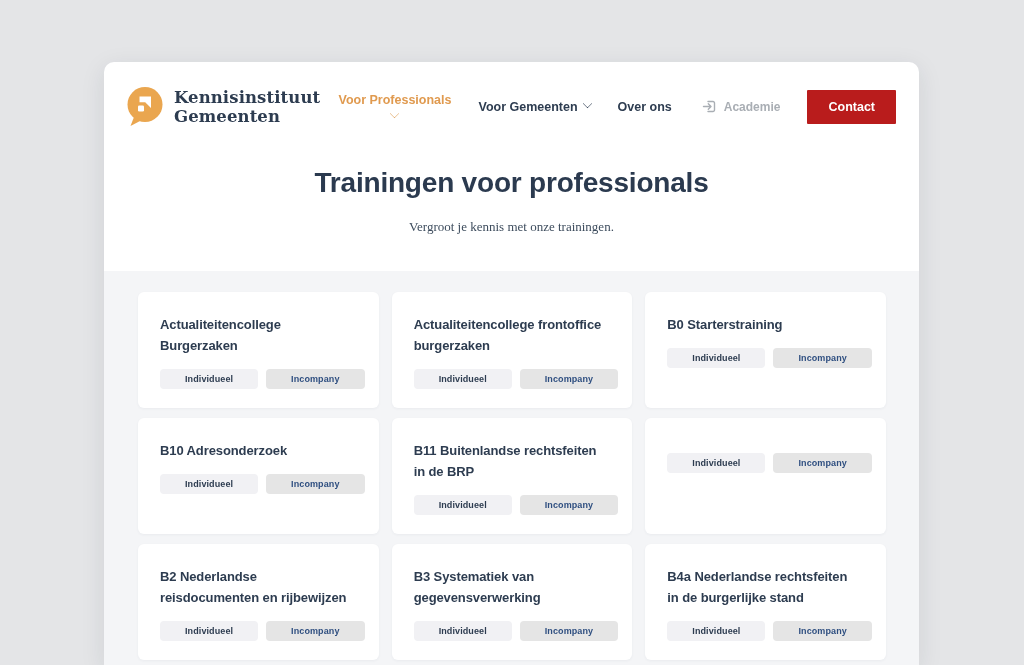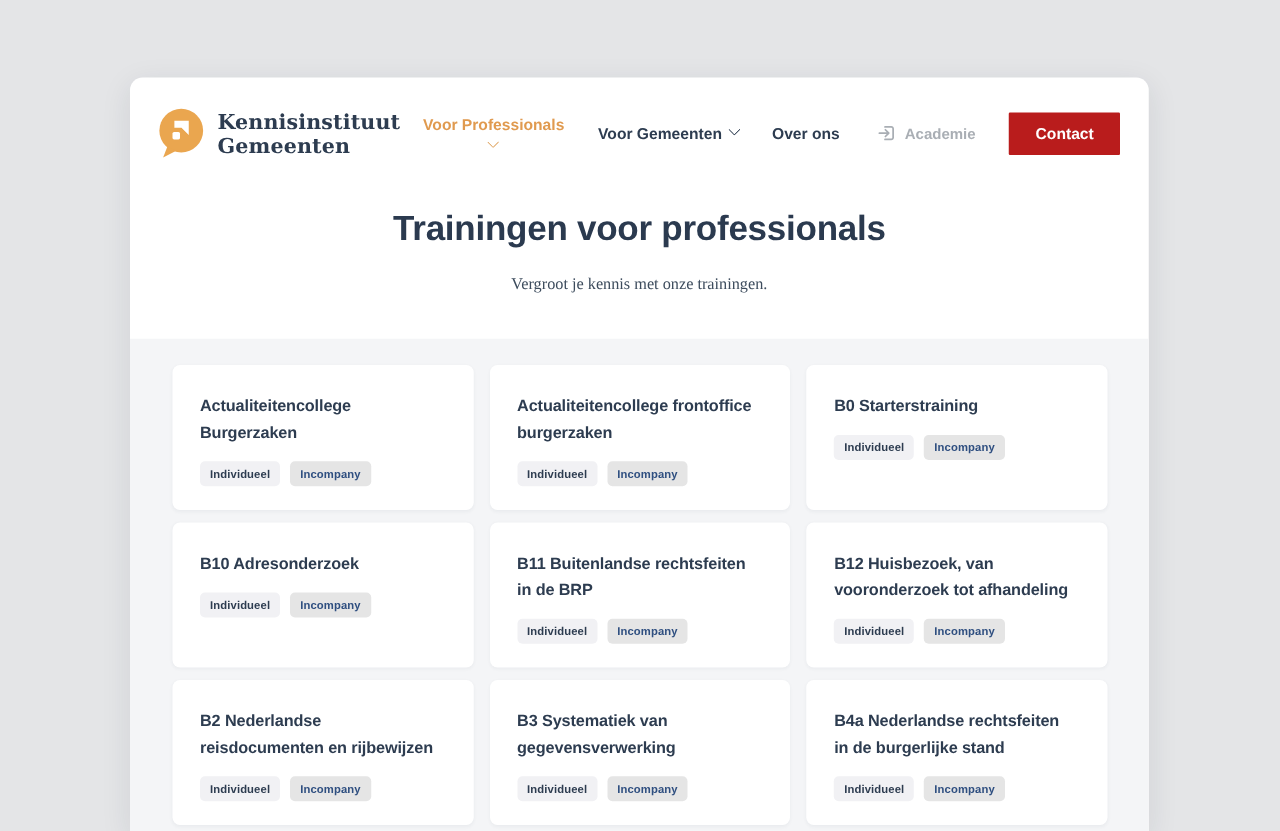--- a/index.html
+++ b/index.html
@@ -141,21 +141,21 @@
     font-weight: 700;
     color: #2d3c50;
     letter-spacing: -0.1px;
     white-space: pre;
   }
   .badge-row { margin-top: 13px; display: flex; gap: 8px; }
   .badge {
     display: inline-block;
     font-size: 9px;
     font-weight: 700;
-    padding: 5px 8px;
+    padding: 5px 25px;
     border-radius: 4px;
     letter-spacing: 0.1px;
     white-space: nowrap;
   }
   .badge-grey { background: #f1f1f4; color: #2d3c50; }
   .badge-blue { background: #e5e5e5; color: #2f4f80; }
 </style>
 </head>
 <body>
 
@@ -247,22 +247,20 @@
         <div class="card">
           <h3 class="card-title">B11 Buitenlandse rechtsfeiten
 in de BRP</h3>
           <div class="badge-row">
             <span class="badge badge-grey">Individueel</span>
             <span class="badge badge-blue">Incompany</span>
           </div>
         </div>
 
         <div class="card">
-          <h3 class="card-title">B12 Huisbezoek, van
-vooronderzoek tot afhandeling</h3>
           <div class="badge-row">
             <span class="badge badge-grey">Individueel</span>
             <span class="badge badge-blue">Incompany</span>
           </div>
         </div>
 
         <div class="card">
           <h3 class="card-title">B2 Nederlandse
 reisdocumenten en rijbewijzen</h3>
           <div class="badge-row">

